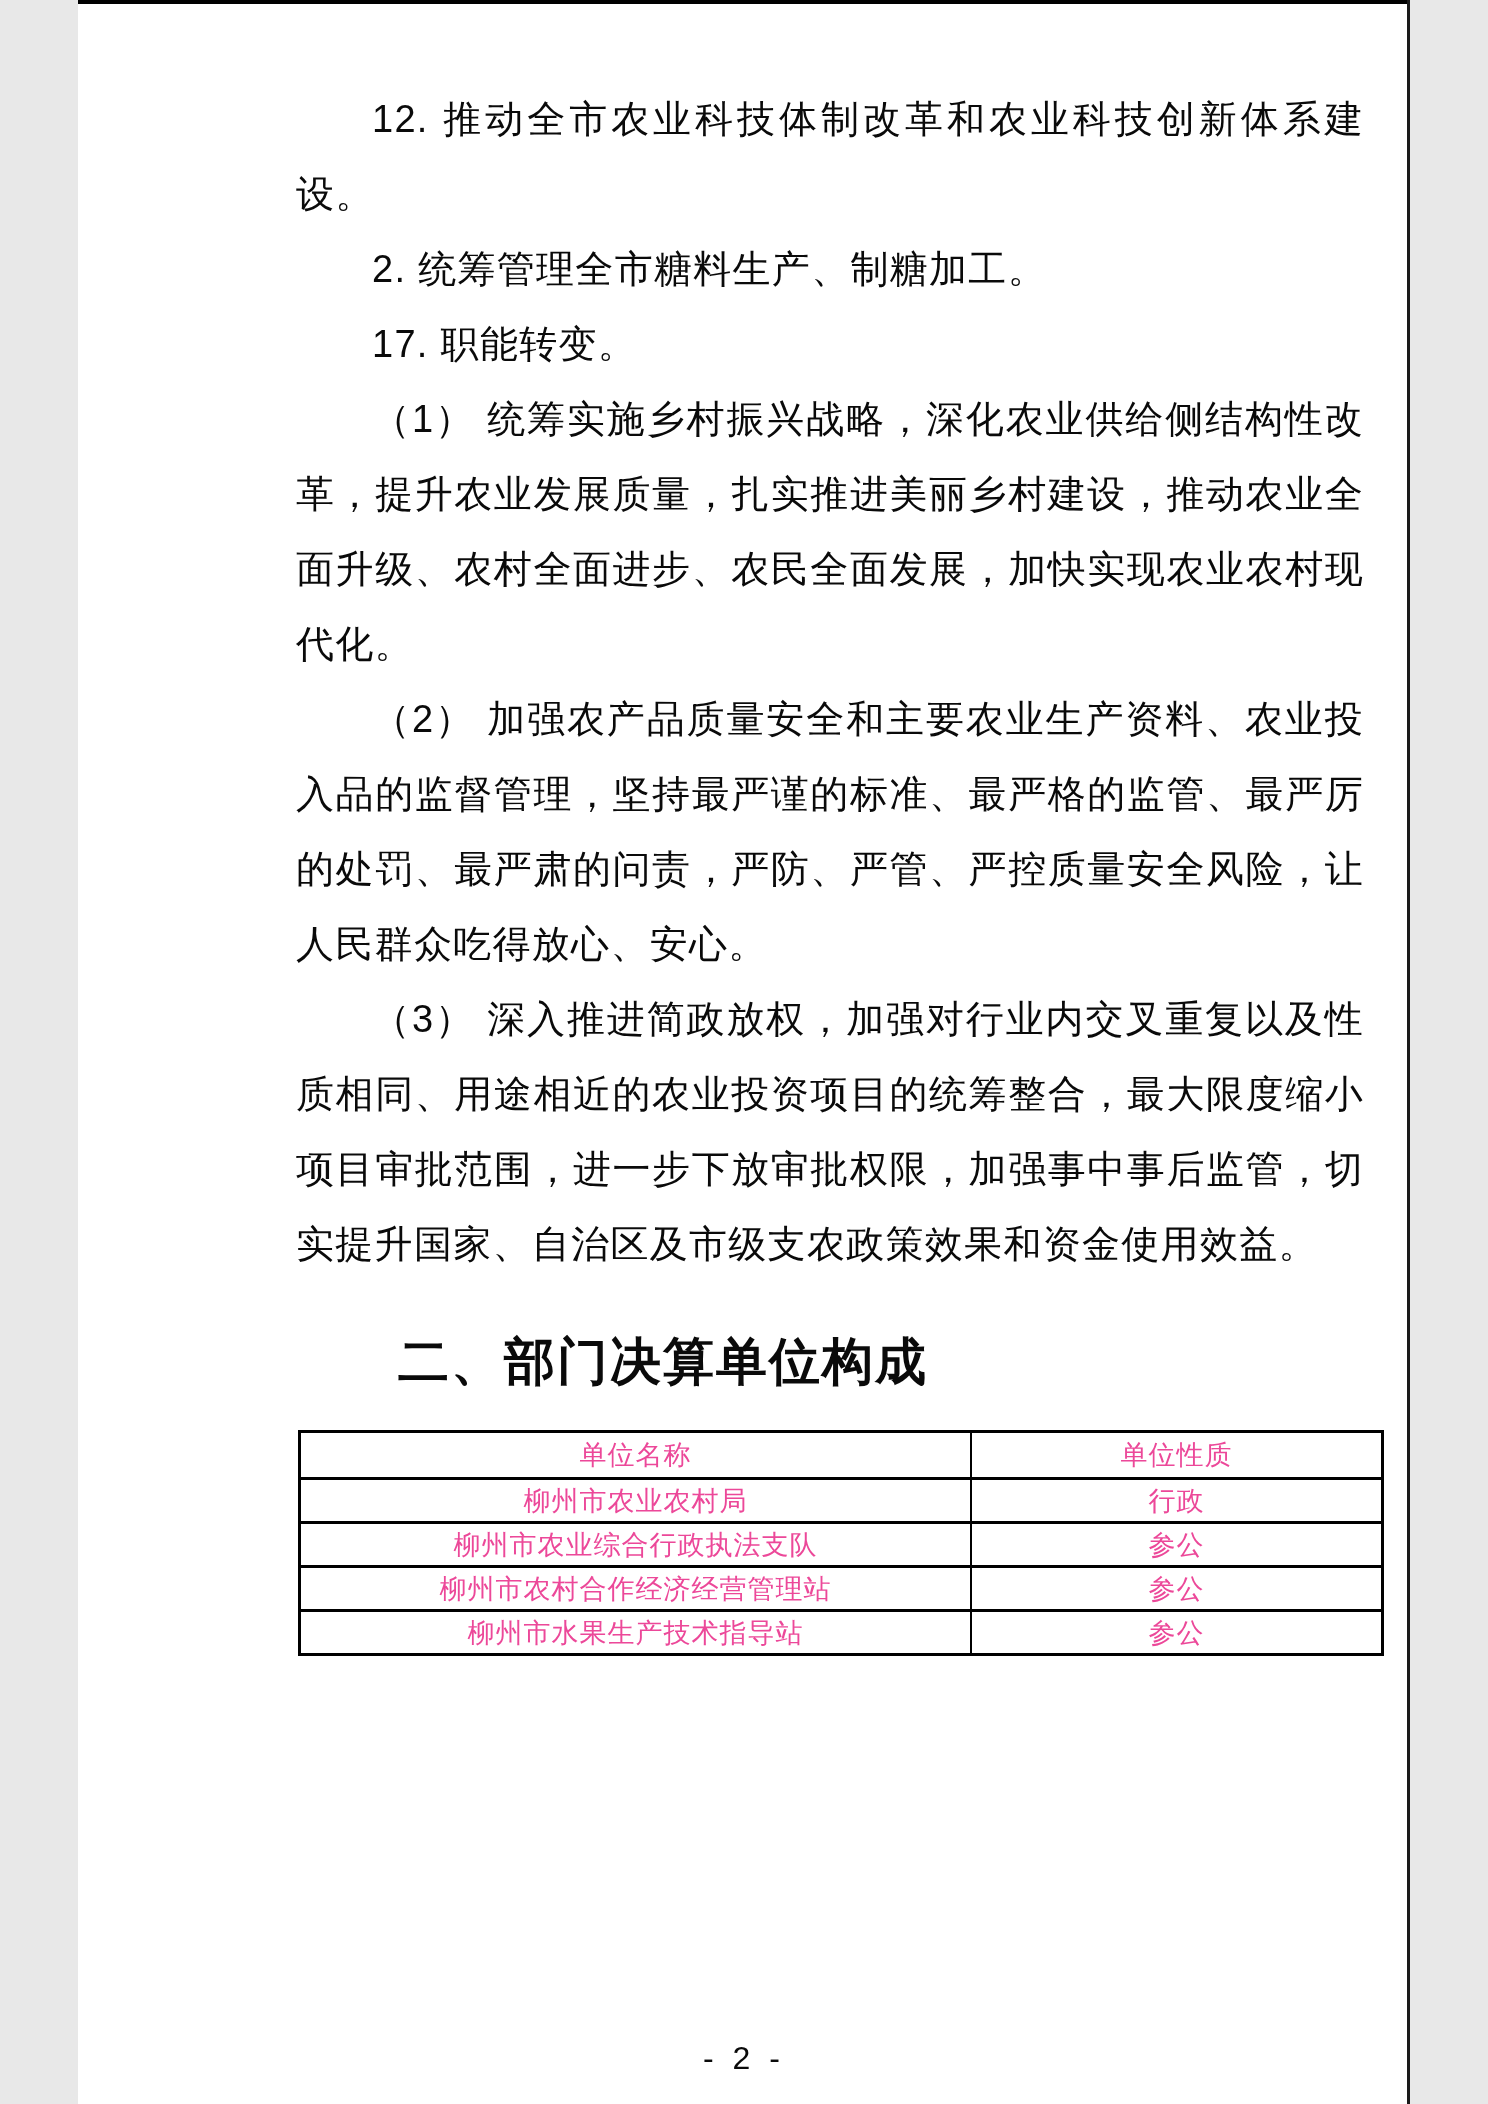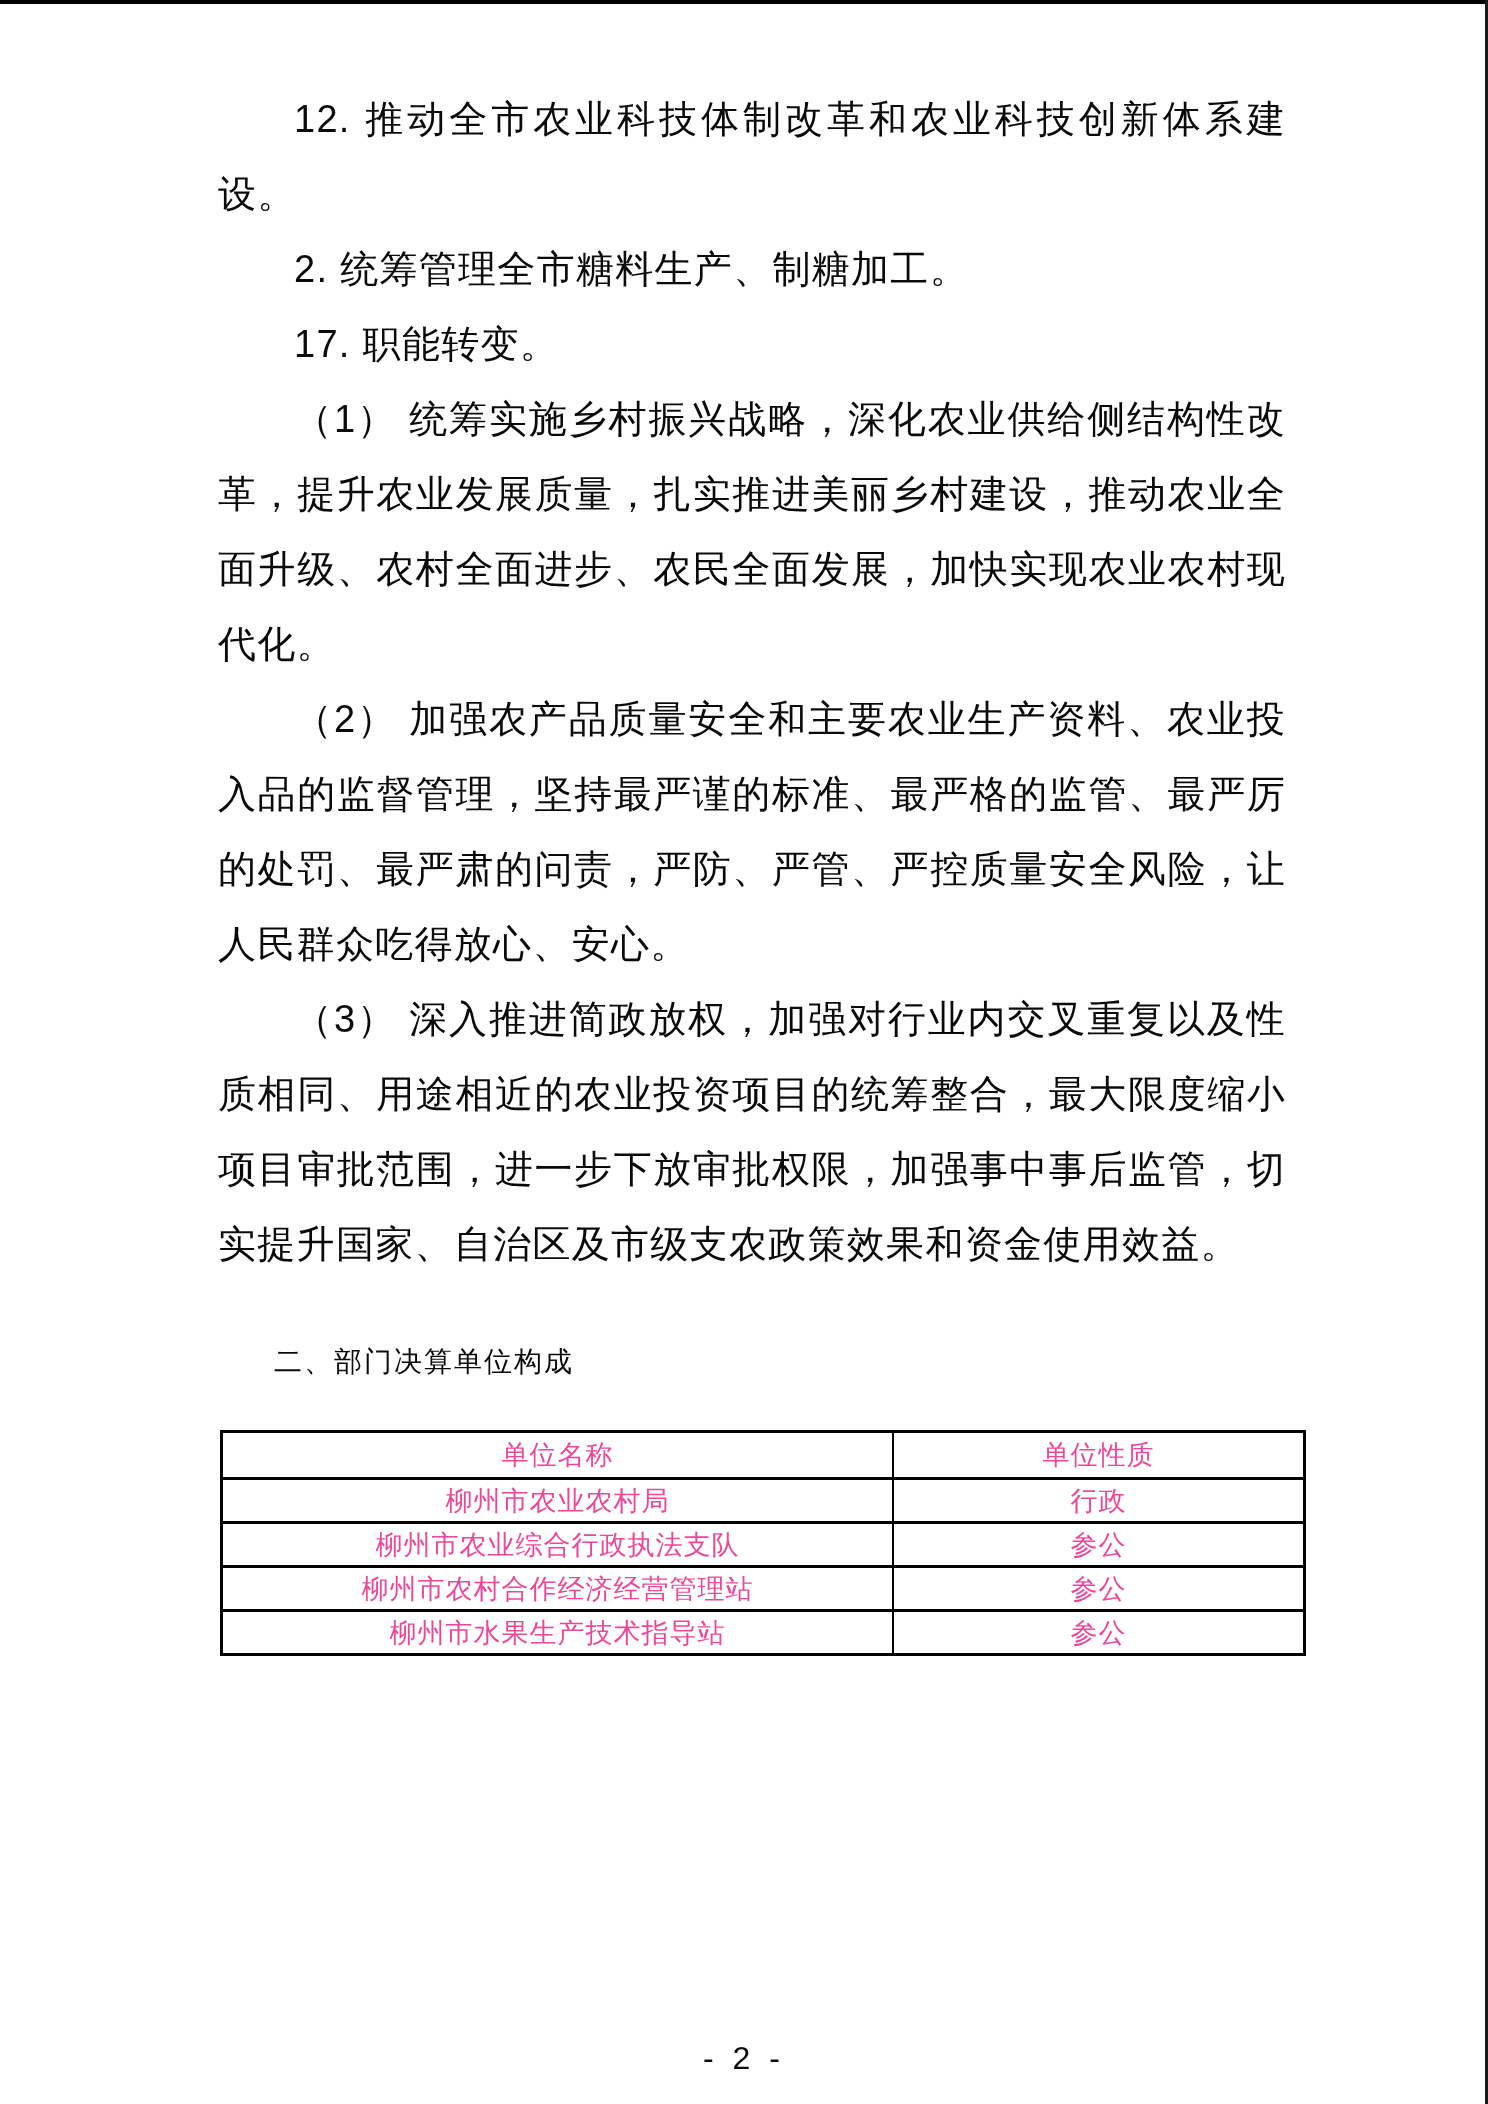--- a/index.html
+++ b/index.html
@@ -1,18 +1,18 @@
 <!DOCTYPE html>
 <html><head>
 <meta charset="utf-8">
 <style>
   html, body { margin: 0; padding: 0; background: #e8e8e8; }
   .page {
     position: relative;
-    width: 1488px;
+    width: 1332px;
     height: 2104px;
     margin: 0 auto;
     background: #ffffff;
     font-family: "Liberation Sans", sans-serif;
     color: #0a0a0a;
     overflow: hidden;
   }
   .scan-edge-top {
     position: absolute; top: 0; left: 0;
     width: 100%; height: 4px; background: #000;
@@ -31,22 +31,22 @@
     margin: 0;
     font-size: 38px;
     line-height: 75px;
     letter-spacing: 1.3px;
     text-align: justify;
     text-indent: 2em;
     word-break: break-all;
   }
   h2.section-heading {
     margin: 42px 0 31px 0;
-    font-size: 28px;
-    font-weight: normal;
+    font-size: 51px;
+    font-weight: bold;
     line-height: 75px;
     letter-spacing: 2px;
     text-indent: 2em;
   }
   table.units-table {
     border-collapse: collapse;
     table-layout: fixed;
     width: 1086px;
     margin-left: 2px;
     margin-top: 8px;

